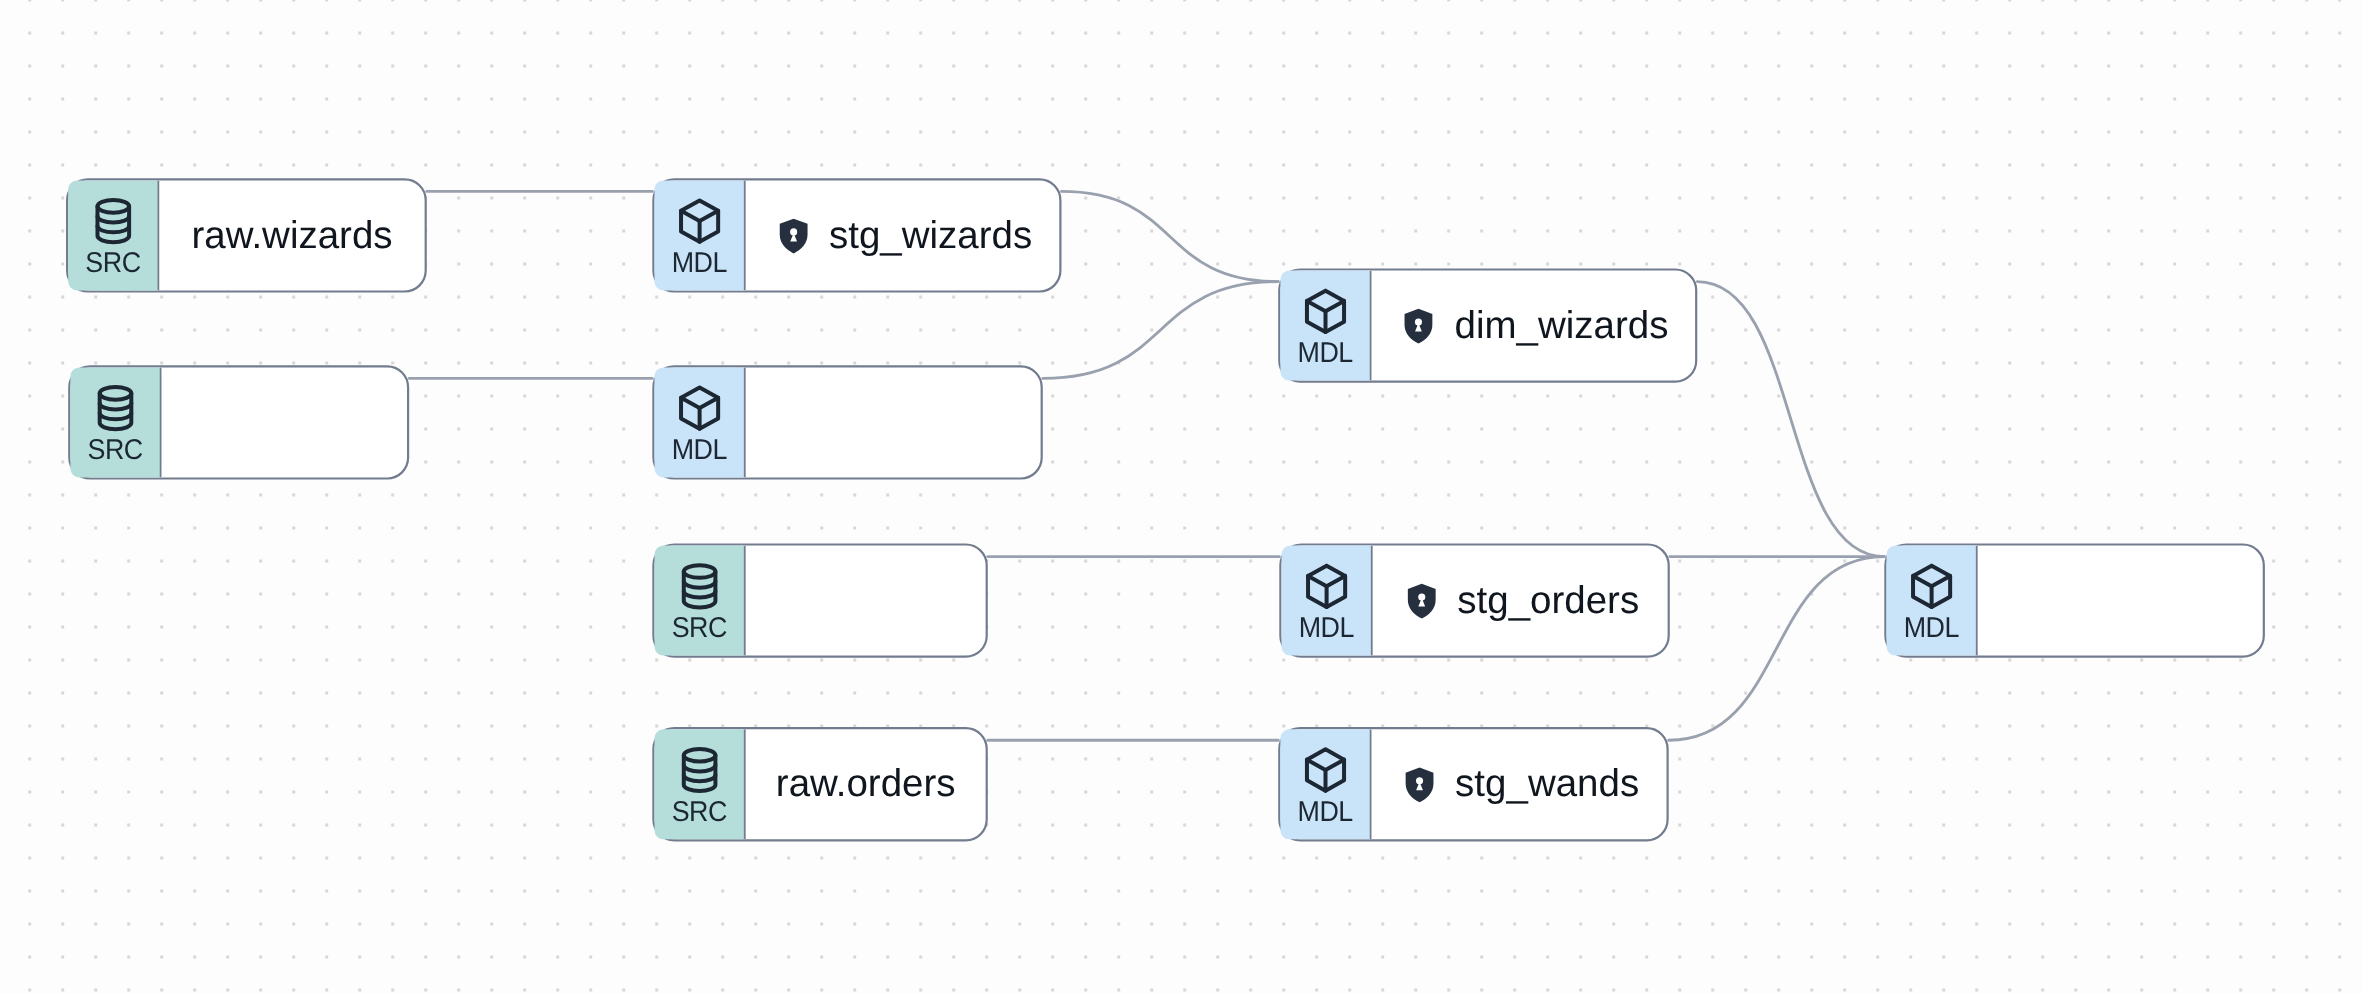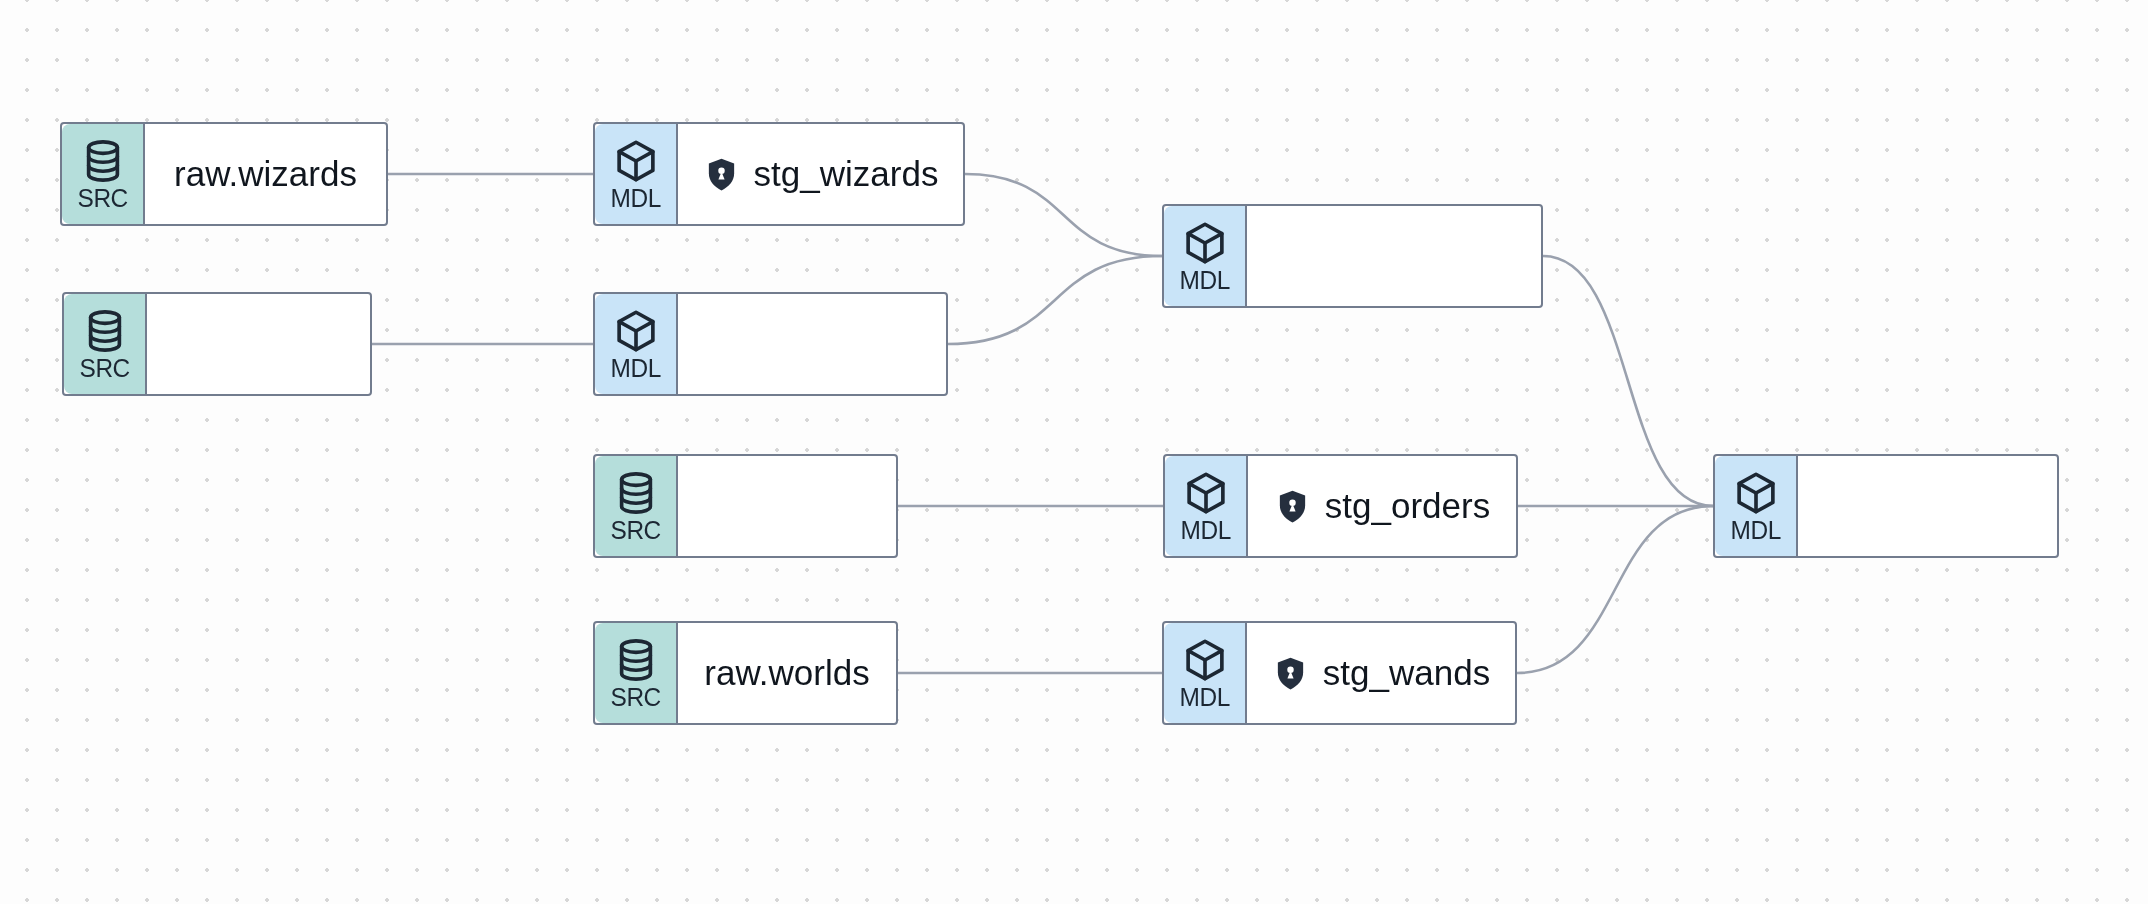--- a/index.html
+++ b/index.html
@@ -25,22 +25,23 @@
     stroke: #9aa1ae;
     stroke-width: 2.6;
     stroke-linecap: round;
   }
   .node {
     position: absolute;
     display: flex;
     box-sizing: border-box;
     background: #ffffff;
     border: 2.5px solid #727c8e;
-    border-radius: 4px;
+    border-radius: 20px;
     cursor: pointer;
+    margin-top: 40px;
   }
   .badge {
     flex: 0 0 81px;
     width: 81px;
     border-right: 2.5px solid #727c8e;
     border-radius: 8px 0 0 8px;
     display: flex;
     flex-direction: column;
     align-items: center;
     justify-content: center;
@@ -155,20 +156,28 @@
         <div class="badge">
           <svg class="type-icon" viewBox="0 0 24 24">
             <g fill="none" stroke="#1c2733" stroke-width="1.9" stroke-linecap="round" stroke-linejoin="round">
               <path d="M12 2.2 L20.8 7.1 V16.9 L12 21.8 L3.2 16.9 V7.1 Z"></path>
               <path d="M3.2 7.1 L12 12 L20.8 7.1"></path>
               <path d="M12 12 V21.8"></path>
             </g>
           </svg>
           <div class="badge-label">MDL</div>
         </div>
+        <div class="node-body">
+          <svg class="shield" viewBox="0 0 24 24">
+            <path fill="#252f3e" d="M12 1.8l8.2 3v6.4c0 5.2-3.5 8.8-8.2 11.1-4.7-2.3-8.2-5.9-8.2-11.1V4.8z"></path>
+            <circle cx="12" cy="9.6" r="2.1" fill="#ffffff"></circle>
+            <path d="M12 10.2l2 5h-4z" fill="#ffffff"></path>
+          </svg>
+          <span class="node-label">dim_wizards</span>
+        </div>
       </div>
       <div class="node src" style="left: 593px; top: 454px; width: 305px; height: 104px;">
         <div class="badge">
           <svg class="type-icon" viewBox="0 0 24 24">
             <g fill="none" stroke="#1c2733" stroke-width="1.9" stroke-linecap="round">
               <ellipse cx="12" cy="5" rx="7.5" ry="3"></ellipse>
               <path d="M4.5 5v14c0 1.66 3.36 3 7.5 3s7.5-1.34 7.5-3V5"></path>
               <path d="M19.5 9.66c0 1.66-3.36 3-7.5 3s-7.5-1.34-7.5-3"></path>
               <path d="M19.5 14.33c0 1.66-3.36 3-7.5 3s-7.5-1.34-7.5-3"></path>
             </g>
@@ -202,21 +211,21 @@
             <g fill="none" stroke="#1c2733" stroke-width="1.9" stroke-linecap="round">
               <ellipse cx="12" cy="5" rx="7.5" ry="3"></ellipse>
               <path d="M4.5 5v14c0 1.66 3.36 3 7.5 3s7.5-1.34 7.5-3V5"></path>
               <path d="M19.5 9.66c0 1.66-3.36 3-7.5 3s-7.5-1.34-7.5-3"></path>
               <path d="M19.5 14.33c0 1.66-3.36 3-7.5 3s-7.5-1.34-7.5-3"></path>
             </g>
           </svg>
           <div class="badge-label">SRC</div>
         </div>
         <div class="node-body">
-          <span class="node-label">raw.worlds</span>
+          <span class="node-label">raw.orders</span>
         </div>
       </div>
       <div class="node mdl" style="left: 1162px; top: 621px; width: 355px; height: 104px;">
         <div class="badge">
           <svg class="type-icon" viewBox="0 0 24 24">
             <g fill="none" stroke="#1c2733" stroke-width="1.9" stroke-linecap="round" stroke-linejoin="round">
               <path d="M12 2.2 L20.8 7.1 V16.9 L12 21.8 L3.2 16.9 V7.1 Z"></path>
               <path d="M3.2 7.1 L12 12 L20.8 7.1"></path>
               <path d="M12 12 V21.8"></path>
             </g>

